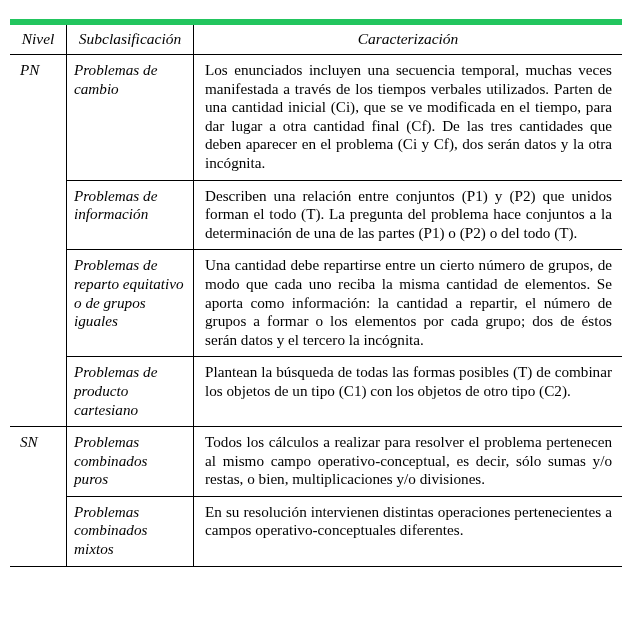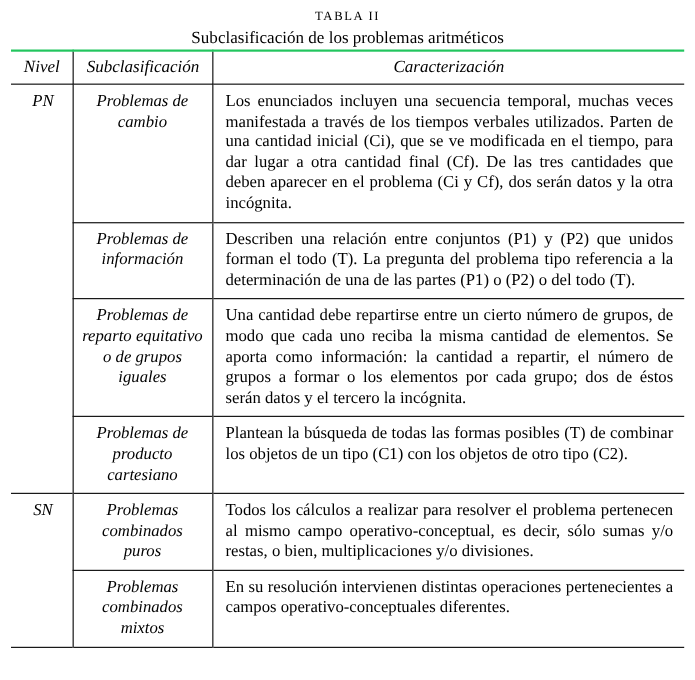--- a/index.html
+++ b/index.html
@@ -27,39 +27,39 @@
   }
   .caption-title {
     text-align: center;
     font-size: 15.5px;
     line-height: 20px;
     margin-top: 3px;
   }
   table.main {
     width: 612px;
     border-collapse: collapse;
-    border-top: 2px solid #22c55e;
+    margin-top: 11px;
+    border-top: 6px solid #22c55e;
     border-bottom: 1px solid #000;
     table-layout: fixed;
   }
   th {
     font-style: italic;
     font-weight: normal;
     font-size: 15.5px;
     text-align: center;
     padding: 5px 4px 6px 4px;
     border-bottom: 1px solid #000;
     vertical-align: middle;
   }
   td {
     vertical-align: top;
     font-size: 15.2px;
     line-height: 18.6px;
     padding: 6px 8px 7px 8px;
-    text-align: center;
   }
   tbody td { border-top: 1px solid #000; }
   .col-nivel { width: 48px; }
   .col-sub   { width: 118px; }
   .col-desc  { }
   td.col-nivel, th.col-nivel { border-right: 1px solid #000; }
   td.col-sub,   th.col-sub   { border-right: 1px solid #000; font-style: italic; }
   td.nivel-cell {
     font-style: italic;
     padding-left: 10px;
@@ -72,42 +72,38 @@
     text-align: justify;
     padding-left: 11px;
     padding-right: 10px;
   }
 </style>
 </head>
 <body>
 
 <div class="page">
 
-  <div class="caption">
-    <div class="caption-label">TABLA II</div>
-    <div class="caption-title">Subclasificación de los problemas aritméticos</div>
-  </div>
 
   <table class="main">
     <thead>
       <tr>
         <th class="col-nivel">Nivel</th>
         <th class="col-sub">Subclasificación</th>
         <th class="col-desc">Caracterización</th>
       </tr>
     </thead>
     <tbody>
       <tr>
         <td class="col-nivel nivel-cell" rowspan="4">PN</td>
         <td class="col-sub sub-cell">Problemas de cambio</td>
         <td class="col-desc desc-cell">Los enunciados incluyen una secuencia temporal, muchas veces manifestada a través de los tiempos verbales utilizados. Parten de una cantidad inicial (Ci), que se ve modificada en el tiempo, para dar lugar a otra cantidad final (Cf). De las tres cantidades que deben aparecer en el problema (Ci y Cf), dos serán datos y la otra incógnita.</td>
       </tr>
       <tr>
         <td class="col-sub sub-cell">Problemas de información</td>
-        <td class="col-desc desc-cell">Describen una relación entre conjuntos (P1) y (P2) que unidos forman el todo (T). La pregunta del problema tipo referencia a la determinación de una de las partes (P1) o (P2) o del todo (T).</td>
+        <td class="col-desc desc-cell">Describen una relación entre conjuntos (P1) y (P2) que unidos forman el todo (T). La pregunta del problema hace conjuntos a la determinación de una de las partes (P1) o (P2) o del todo (T).</td>
       </tr>
       <tr>
         <td class="col-sub sub-cell">Problemas de reparto equitativo o de grupos iguales</td>
         <td class="col-desc desc-cell">Una cantidad debe repartirse entre un cierto número de grupos, de modo que cada uno reciba la misma cantidad de elementos. Se aporta como información: la cantidad a repartir, el número de grupos a formar o los elementos por cada grupo; dos de éstos serán datos y el tercero la incógnita.</td>
       </tr>
       <tr>
         <td class="col-sub sub-cell">Problemas de producto cartesiano</td>
         <td class="col-desc desc-cell">Plantean la búsqueda de todas las formas posibles (T) de combinar los objetos de un tipo (C1) con los objetos de otro tipo (C2).</td>
       </tr>
       <tr>

